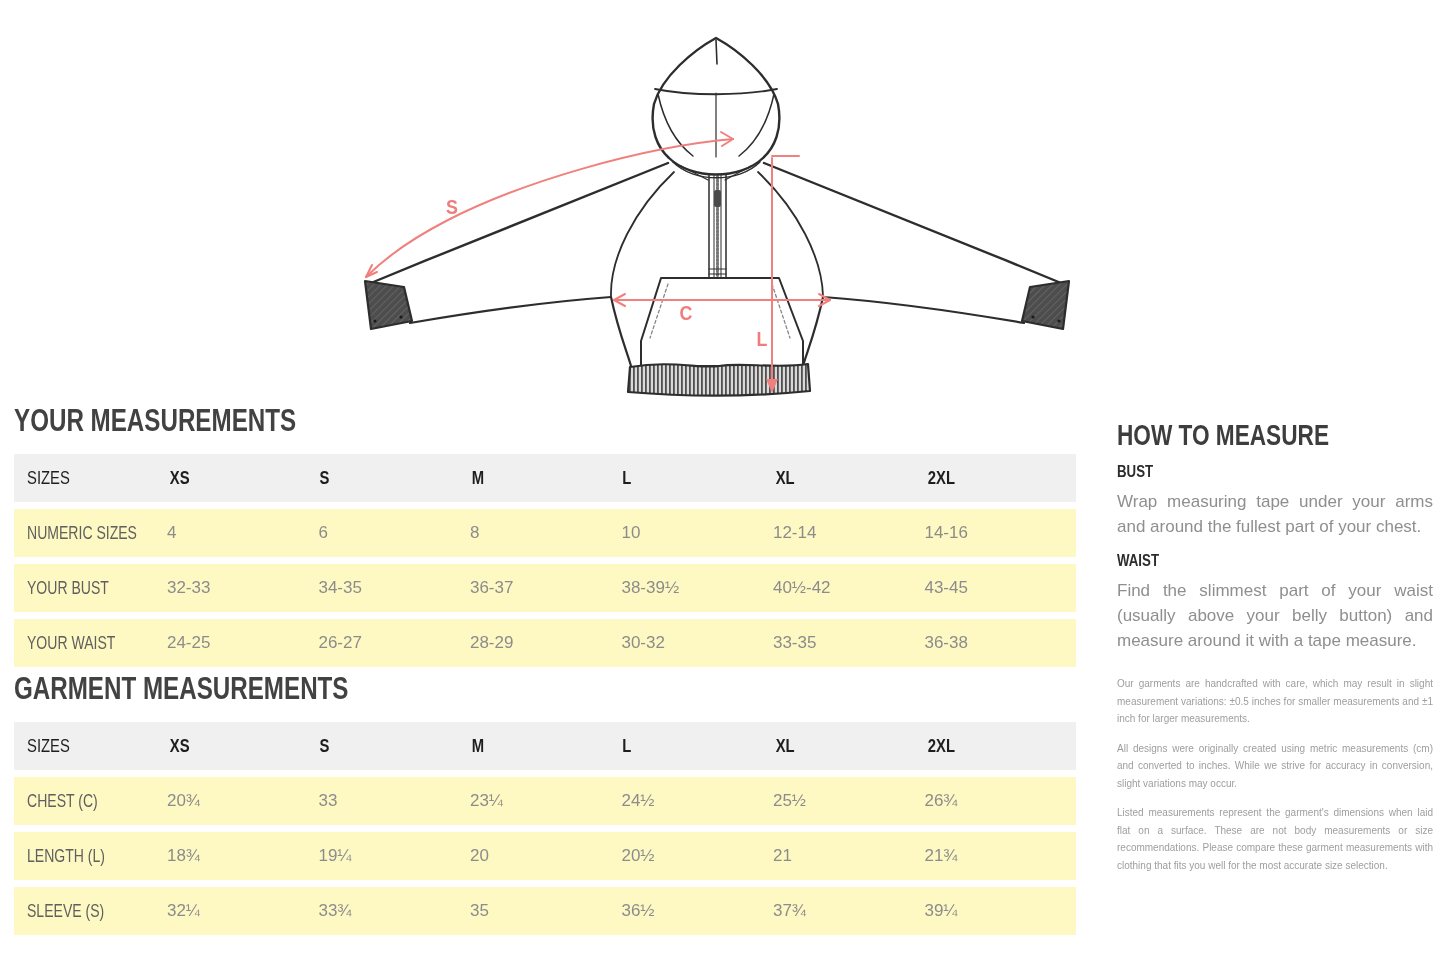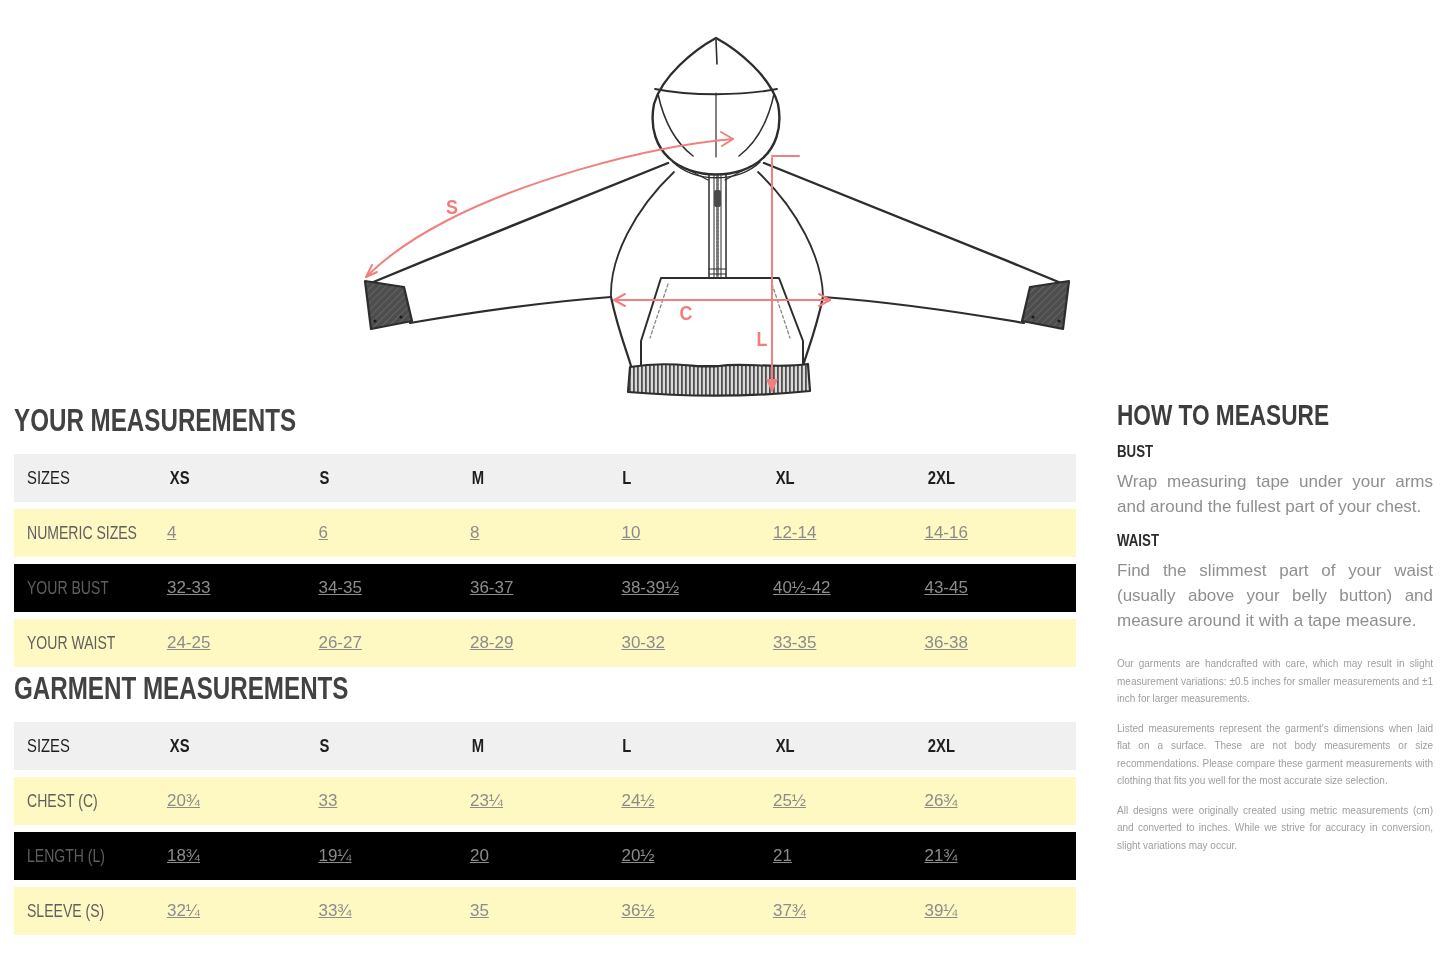--- a/index.html
+++ b/index.html
@@ -10,30 +10,30 @@
   .cond{display:inline-block;transform:scaleX(.78);transform-origin:0 50%;white-space:nowrap;}
   .cond-c{display:inline-block;transform:scaleX(.78);transform-origin:50% 50%;white-space:nowrap;}
 
   .illustration{position:absolute;left:330px;top:0;width:780px;height:400px;}
 
   .left-col{position:absolute;left:14px;top:406px;width:1062px;}
   .section-title{font-size:31px;line-height:30px;font-weight:700;color:#424242;margin:0 0 11px 0;}
   .t2{}
 
   table.size-table{width:100%;border-collapse:separate;border-spacing:0 7px;table-layout:fixed;}
-  table.size-table td,table.size-table th{height:48px;padding:0;vertical-align:middle;font-weight:normal;text-decoration:underline;}
+  table.size-table td,table.size-table th{height:48px;padding:0;vertical-align:middle;font-weight:normal;}
   .hrow td{background:#f0f0f0;}
   .row-a td{background:#fef9c3;}
-  .row-b td{background:#000000;}
+  .row-b td{background:#fef9c3;}
   .cell-first{text-align:left;padding-left:13px !important;}
   .hdr{font-size:19px;font-weight:700;color:#1e1e1e;}
   .lbl{font-size:18px;font-weight:700;color:#5f5f5f;}
   .val{font-size:17px;color:#8c8c8c;text-align:left;}
 
-  .right-col{position:absolute;left:1117px;top:400px;width:316px;}
+  .right-col{position:absolute;left:1117px;top:420px;width:316px;}
   .htm-title{font-size:29px;line-height:30px;font-weight:700;color:#3d3d3d;margin:0;}
   .sub-h{font-size:17px;line-height:18px;font-weight:700;color:#2c2c2c;margin:13px 0 8px 0;}
   .para{font-size:17px;line-height:25px;color:#8f8f8f;text-align:justify;margin:0;}
   .notes{margin-top:22px;}
   .note{font-size:10px;line-height:17.5px;color:#9e9e9e;text-align:justify;margin:0 0 12px 0;}
 </style>
 </head>
 <body>
 
 <div class="page">
@@ -233,18 +233,18 @@
     <h2 class="htm-title"><span class="cond">HOW TO MEASURE</span></h2>
 
     <h3 class="sub-h"><span class="cond">BUST</span></h3>
     <p class="para">Wrap measuring tape under your arms and around the fullest part of your chest.</p>
 
     <h3 class="sub-h"><span class="cond">WAIST</span></h3>
     <p class="para">Find the slimmest part of your waist (usually above your belly button) and measure around it with a tape measure.</p>
 
     <div class="notes">
       <p class="note">Our garments are handcrafted with care, which may result in slight measurement variations: ±0.5 inches for smaller measurements and ±1 inch for larger measurements.</p>
+      <p class="note">All designs were originally created using metric measurements (cm) and converted to inches. While we strive for accuracy in conversion, slight variations may occur.</p>
       <p class="note">Listed measurements represent the garment's dimensions when laid flat on a surface. These are not body measurements or size recommendations. Please compare these garment measurements with clothing that fits you well for the most accurate size selection.</p>
-      <p class="note">All designs were originally created using metric measurements (cm) and converted to inches. While we strive for accuracy in conversion, slight variations may occur.</p>
     </div>
   </div>
 
 </div>
 
 </body></html>

